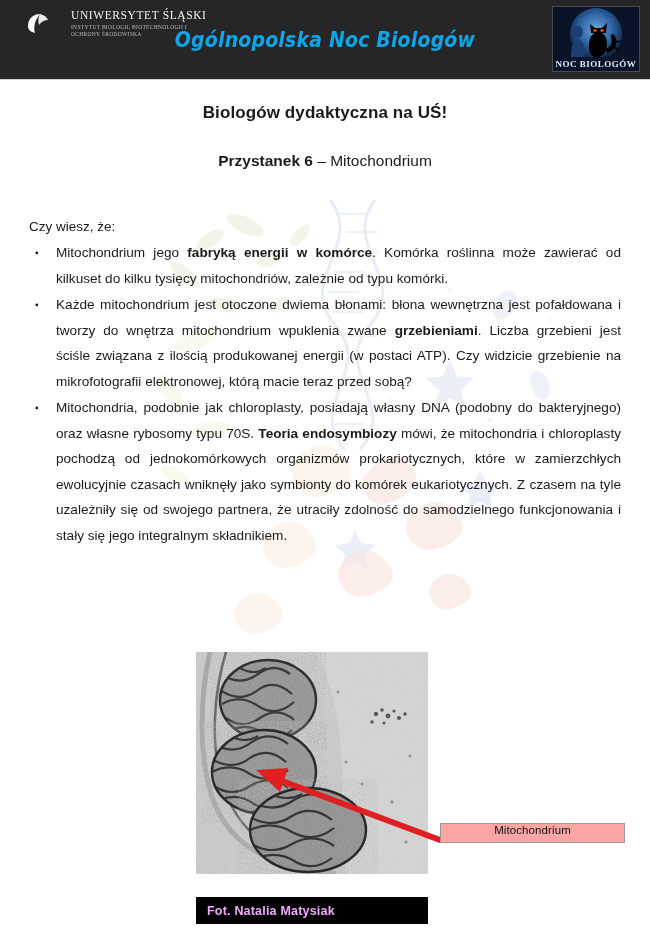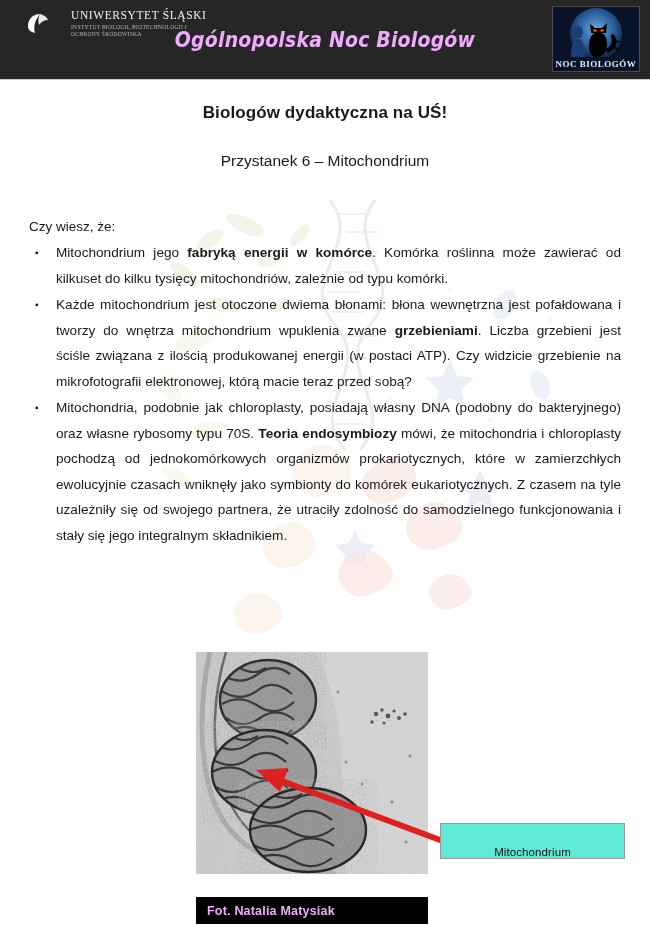--- a/index.html
+++ b/index.html
@@ -31,21 +31,21 @@
   }
   .uni-sub {
     font-size:5.6px; letter-spacing:0.25px;
     font-family:"Liberation Serif", serif;
     line-height:7.2px; color:#b9b9b9; margin-top:2px;
     text-transform:uppercase; max-width:135px;
   }
   .header-title {
     position:absolute; left:0; top:0; width:650px; height:80px;
     display:flex; align-items:center; justify-content:center;
-    color:#f0abfc; font-size:21px; font-weight:600;
+    color:#0ea5e9; font-size:21px; font-weight:600;
     font-family:"DejaVu Sans Condensed","Liberation Sans", sans-serif;
     letter-spacing:0.2px; font-style:italic;
     pointer-events:none;
   }
   .nb-logo {
     position:absolute; right:10px; top:6px;
     width:88px; height:66px; border:1px solid #4a4a4a;
     overflow:hidden; background:#a21caf;
   }
   .nb-logo svg { display:block; }
@@ -53,21 +53,21 @@
   
   .title-1 {
     position:absolute; left:0; top:103px; width:650px;
     text-align:center; font-size:17px; font-weight:bold; color:#1a1a1a;
     letter-spacing:0.1px;
   }
   .title-2 {
     position:absolute; left:0; top:152px; width:650px;
     text-align:center; font-size:15.5px; color:#1a1a1a;
   }
-  .title-2 b { font-weight:normal; }
+  .title-2 b { font-weight:bold; }
 
   
   .watermark {
     position:absolute; left:150px; top:200px; width:500px; height:490px;
     opacity:0.5; pointer-events:none; z-index:0;
   }
   .watermark svg { display:block; }
 
   
   .content { position:absolute; left:0; top:0; width:650px; height:939px; z-index:2; }
@@ -104,23 +104,23 @@
   .caption-bar {
     position:absolute; left:196px; top:897px; width:232px; height:27px;
     background:#000; z-index:2;
     display:flex; align-items:center;
   }
   .caption-text {
     color:#f0abfc; font-size:12.5px; font-weight:600; padding-left:11px;
     letter-spacing:0.2px;
   }
   .label-box {
-    position:absolute; left:440px; top:823px; width:185px; height:36px;
-    border:1.5px solid #9a9a9a; background:#5eead4; z-index:4;
-    display:flex; align-items:flex-end; justify-content:center;
+    position:absolute; left:440px; top:823px; width:185px; height:20px;
+    border:1.5px solid #9a9a9a; background:#fca5a5; z-index:4;
+    display:flex; align-items:flex-start; justify-content:center;
   }
   .label-text { font-size:11.5px; color:#111; letter-spacing:0.1px; }
 </style>
 </head>
 <body>
 
 <div class="page">
 
   <div class="header">
 

